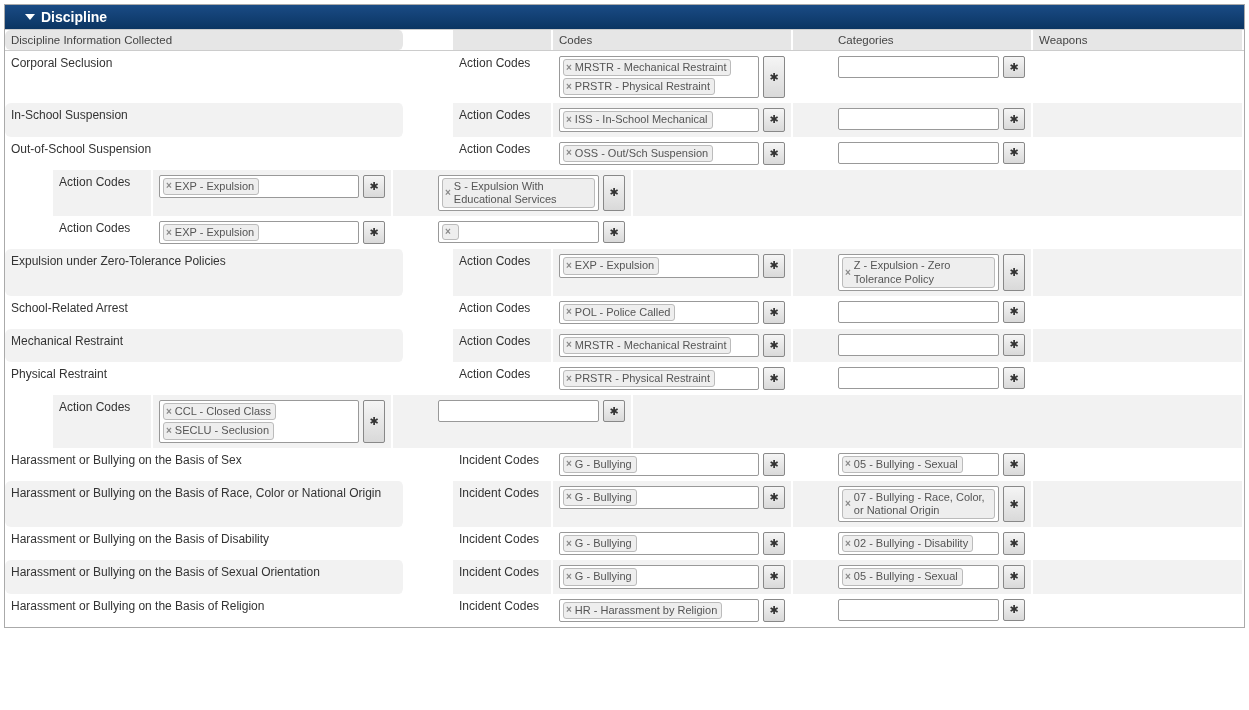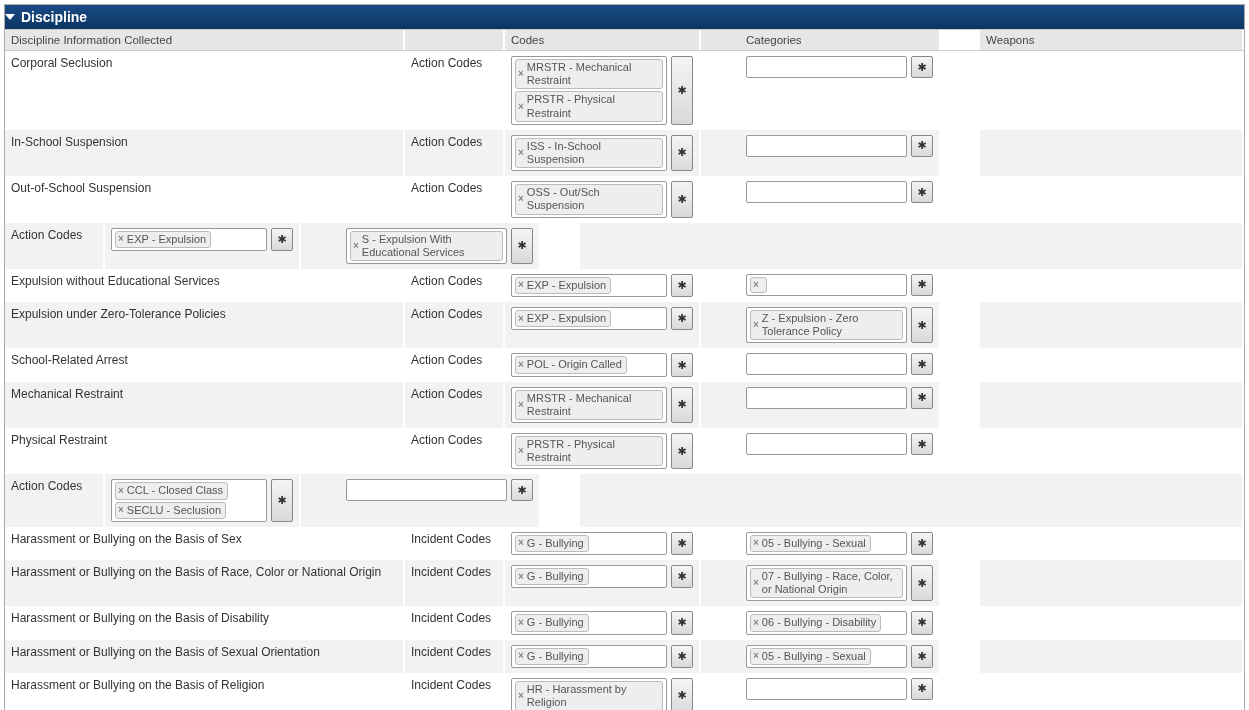--- a/index.html
+++ b/index.html
@@ -14,21 +14,21 @@
   .panel {
     margin: 4px;
     border: 1px solid #aaa;
   }
   .panel-header {
     background: #0d3b6b; 
     background: linear-gradient(#1a4b85, #0b3562);
     color: #fff;
     font-weight: bold;
     font-size: 14px;
-    padding: 4px 0;
+    padding: 4px 20px;
     display: flex;
     align-items: center;
   }
   .panel-header .tri {
     margin-right: 6px;
     display: inline-block;
     width: 0; height: 0;
     border-left: 5px solid transparent;
     border-right: 5px solid transparent;
     border-top: 6px solid #fff;
@@ -51,25 +51,25 @@
     font-size: 11.5px;
   }
   .grid-row:nth-child(even) .cell { background: #f2f2f2; }
   .grid-row:nth-child(odd)  .cell { background: #ffffff; }
   .cell {
     padding: 5px 6px;
     border-right: 2px solid #fff;
     display: flex;
     align-items: flex-start;
   }
-  .cell.col-info   { width: 400px; }
-  .cell.col-type   { width: 100px; }
-  .cell.col-codes  { width: 196px; }
+  .cell.col-info   { width: 400px; border-radius: 6px; }
+  .cell.col-type   { width: 100px; margin-left: 48px; }
+  .cell.col-codes  { width: 240px; }
   .cell.col-cats   { width: 240px; padding-left: 45px; }
-  .cell.col-weap   { width: 200px; flex: 1; margin-left: 39px; }
+  .cell.col-weap   { width: 200px; flex: 1; }
 
   .ms-wrap {
     display: flex;
     width: 100%;
     align-items: stretch;
   }
   .ms-box {
     flex: 1;
     border: 1px solid #999;
     background: #fff;
@@ -159,21 +159,21 @@
           <div class="cell col-weap"></div>
         </div>
         <div class="grid-row">
           <div class="cell col-info">In-School Suspension</div>
           <div class="cell col-type">Action Codes</div>
           <div class="cell col-codes">
             <div class="ms-wrap">
               <div class="ms-box">
                 <span class="ms-tag">
                   <span class="x">×</span>
-                  <span>ISS - In-School Suspension</span>
+                  <span>ISS - In-School Mechanical</span>
                 </span>
               </div>
               <div class="ms-btn"></div>
             </div>
           </div>
           <div class="cell col-cats">
             <div class="ms-wrap">
               <div class="ms-box"></div>
               <div class="ms-btn"></div>
             </div>
@@ -222,21 +222,20 @@
                   <span class="x">×</span>
                   <span>S - Expulsion With Educational Services</span>
                 </span>
               </div>
               <div class="ms-btn"></div>
             </div>
           </div>
           <div class="cell col-weap"></div>
         </div>
         <div class="grid-row">
-          <div class="cell col-info">Expulsion without Educational Services</div>
           <div class="cell col-type">Action Codes</div>
           <div class="cell col-codes">
             <div class="ms-wrap">
               <div class="ms-box">
                 <span class="ms-tag">
                   <span class="x">×</span>
                   <span>EXP - Expulsion</span>
                 </span>
               </div>
               <div class="ms-btn"></div>
@@ -282,21 +281,21 @@
           <div class="cell col-weap"></div>
         </div>
         <div class="grid-row">
           <div class="cell col-info">School-Related Arrest</div>
           <div class="cell col-type">Action Codes</div>
           <div class="cell col-codes">
             <div class="ms-wrap">
               <div class="ms-box">
                 <span class="ms-tag">
                   <span class="x">×</span>
-                  <span>POL - Origin Called</span>
+                  <span>POL - Police Called</span>
                 </span>
               </div>
               <div class="ms-btn"></div>
             </div>
           </div>
           <div class="cell col-cats">
             <div class="ms-wrap">
               <div class="ms-box"></div>
               <div class="ms-btn"></div>
             </div>
@@ -438,21 +437,21 @@
                 </span>
               </div>
               <div class="ms-btn"></div>
             </div>
           </div>
           <div class="cell col-cats">
             <div class="ms-wrap">
               <div class="ms-box">
                 <span class="ms-tag">
                   <span class="x">×</span>
-                  <span>06 - Bullying - Disability</span>
+                  <span>02 - Bullying - Disability</span>
                 </span>
               </div>
               <div class="ms-btn"></div>
             </div>
           </div>
           <div class="cell col-weap"></div>
         </div>
         <div class="grid-row">
           <div class="cell col-info">Harassment or Bullying on the Basis of Sexual Orientation</div>
           <div class="cell col-type">Incident Codes</div>

